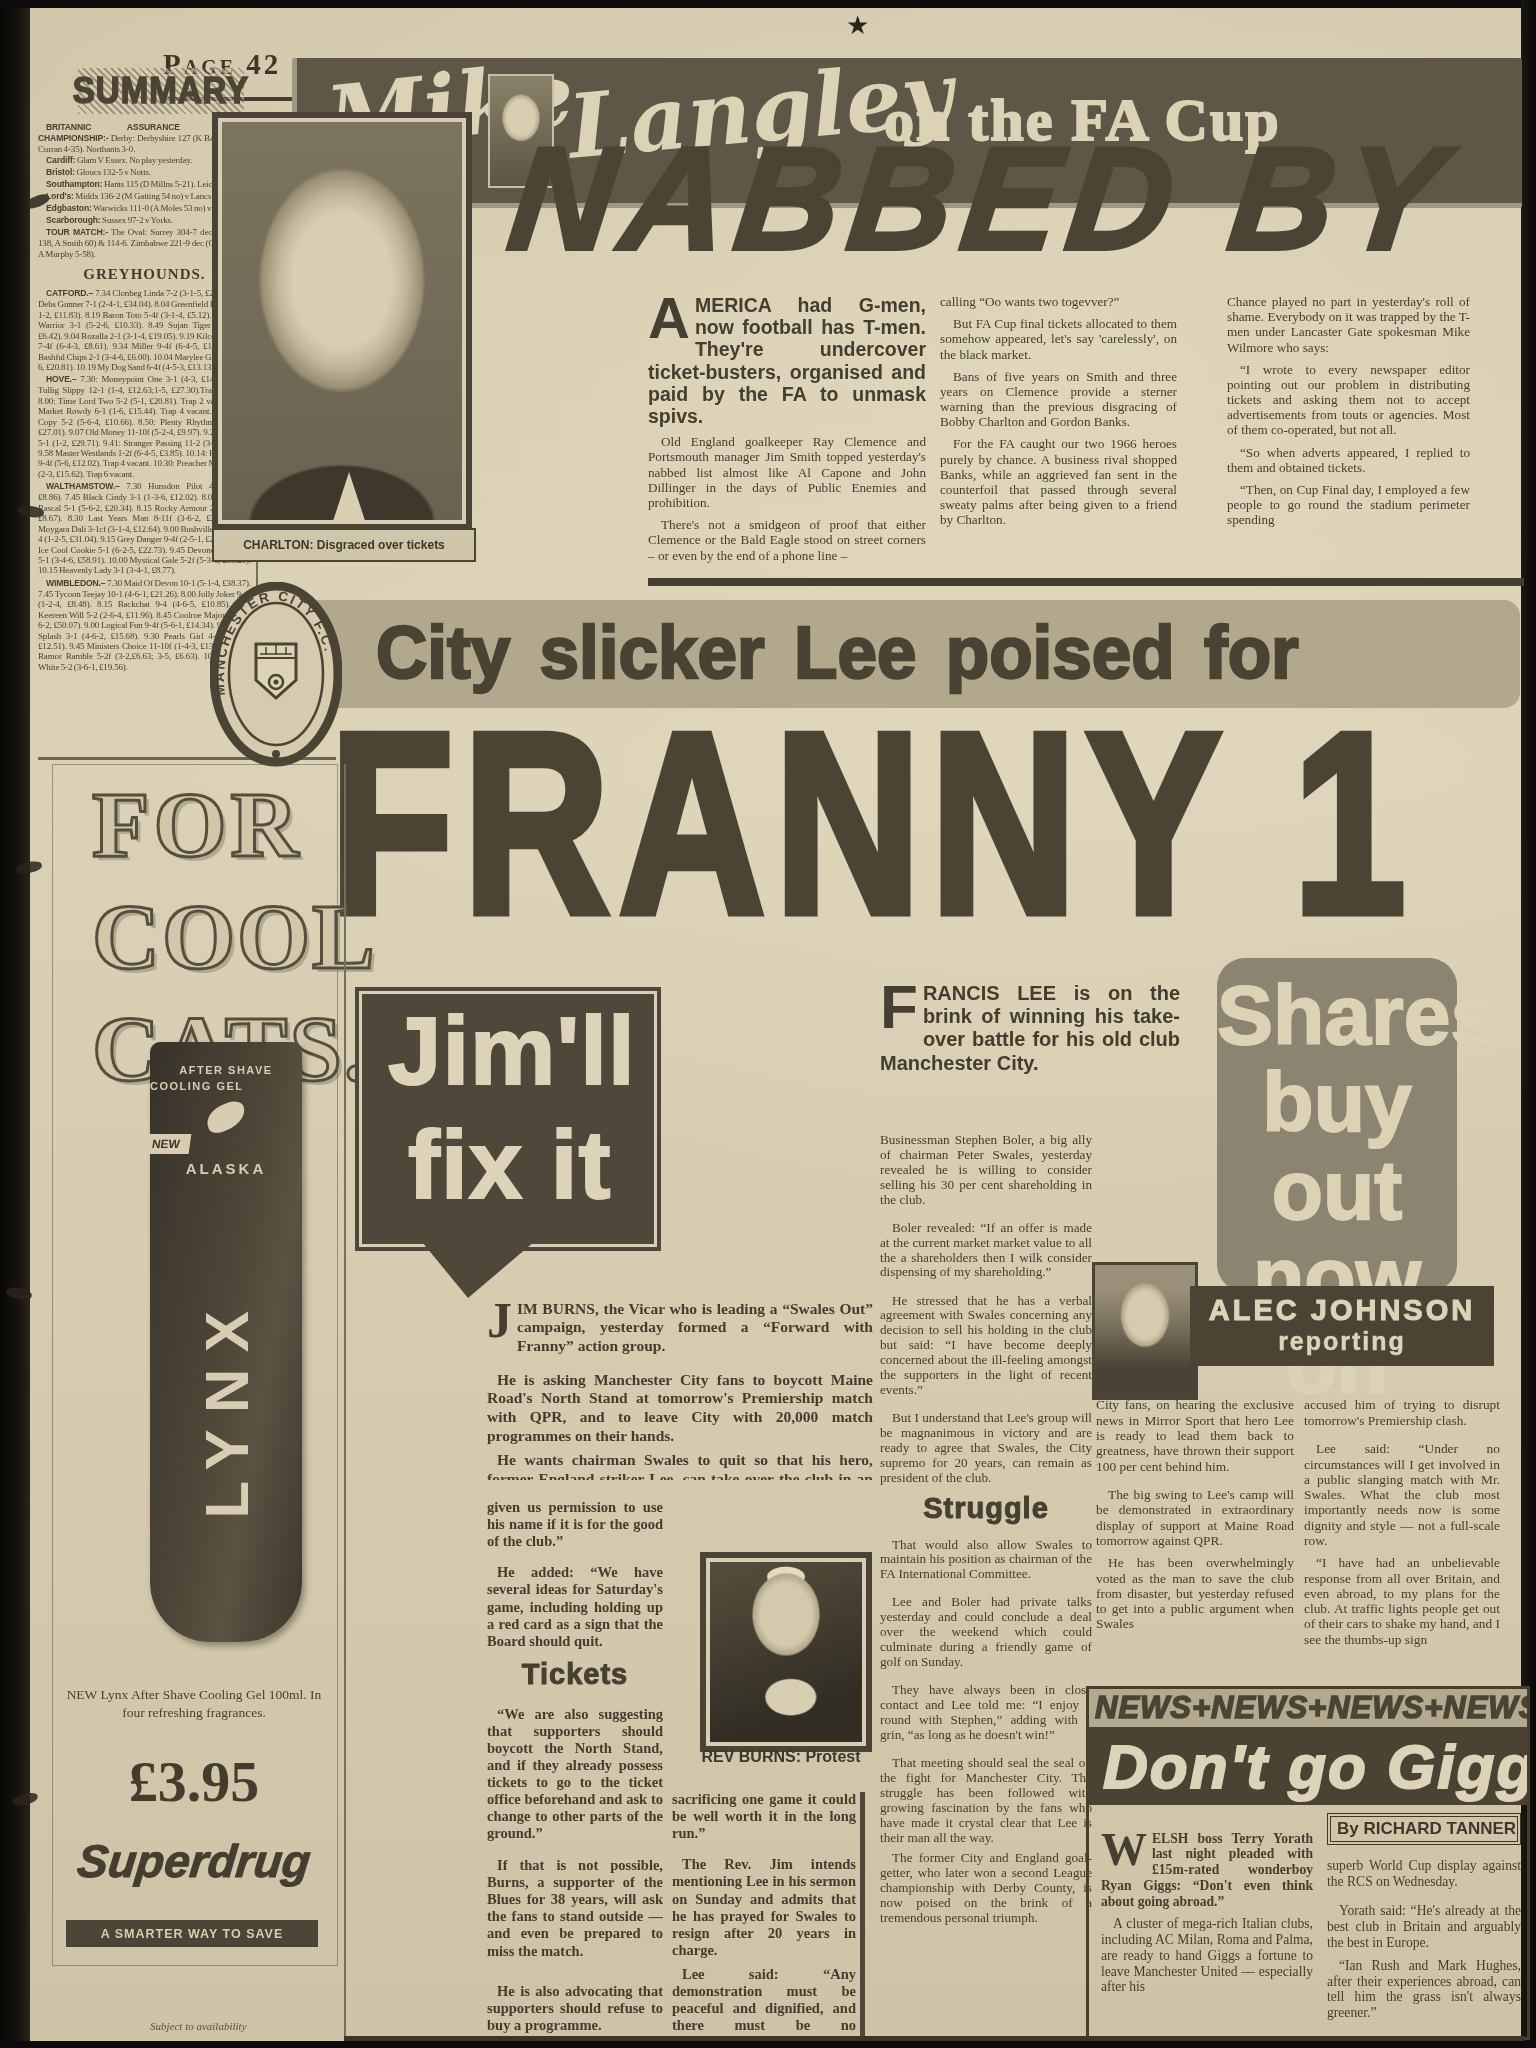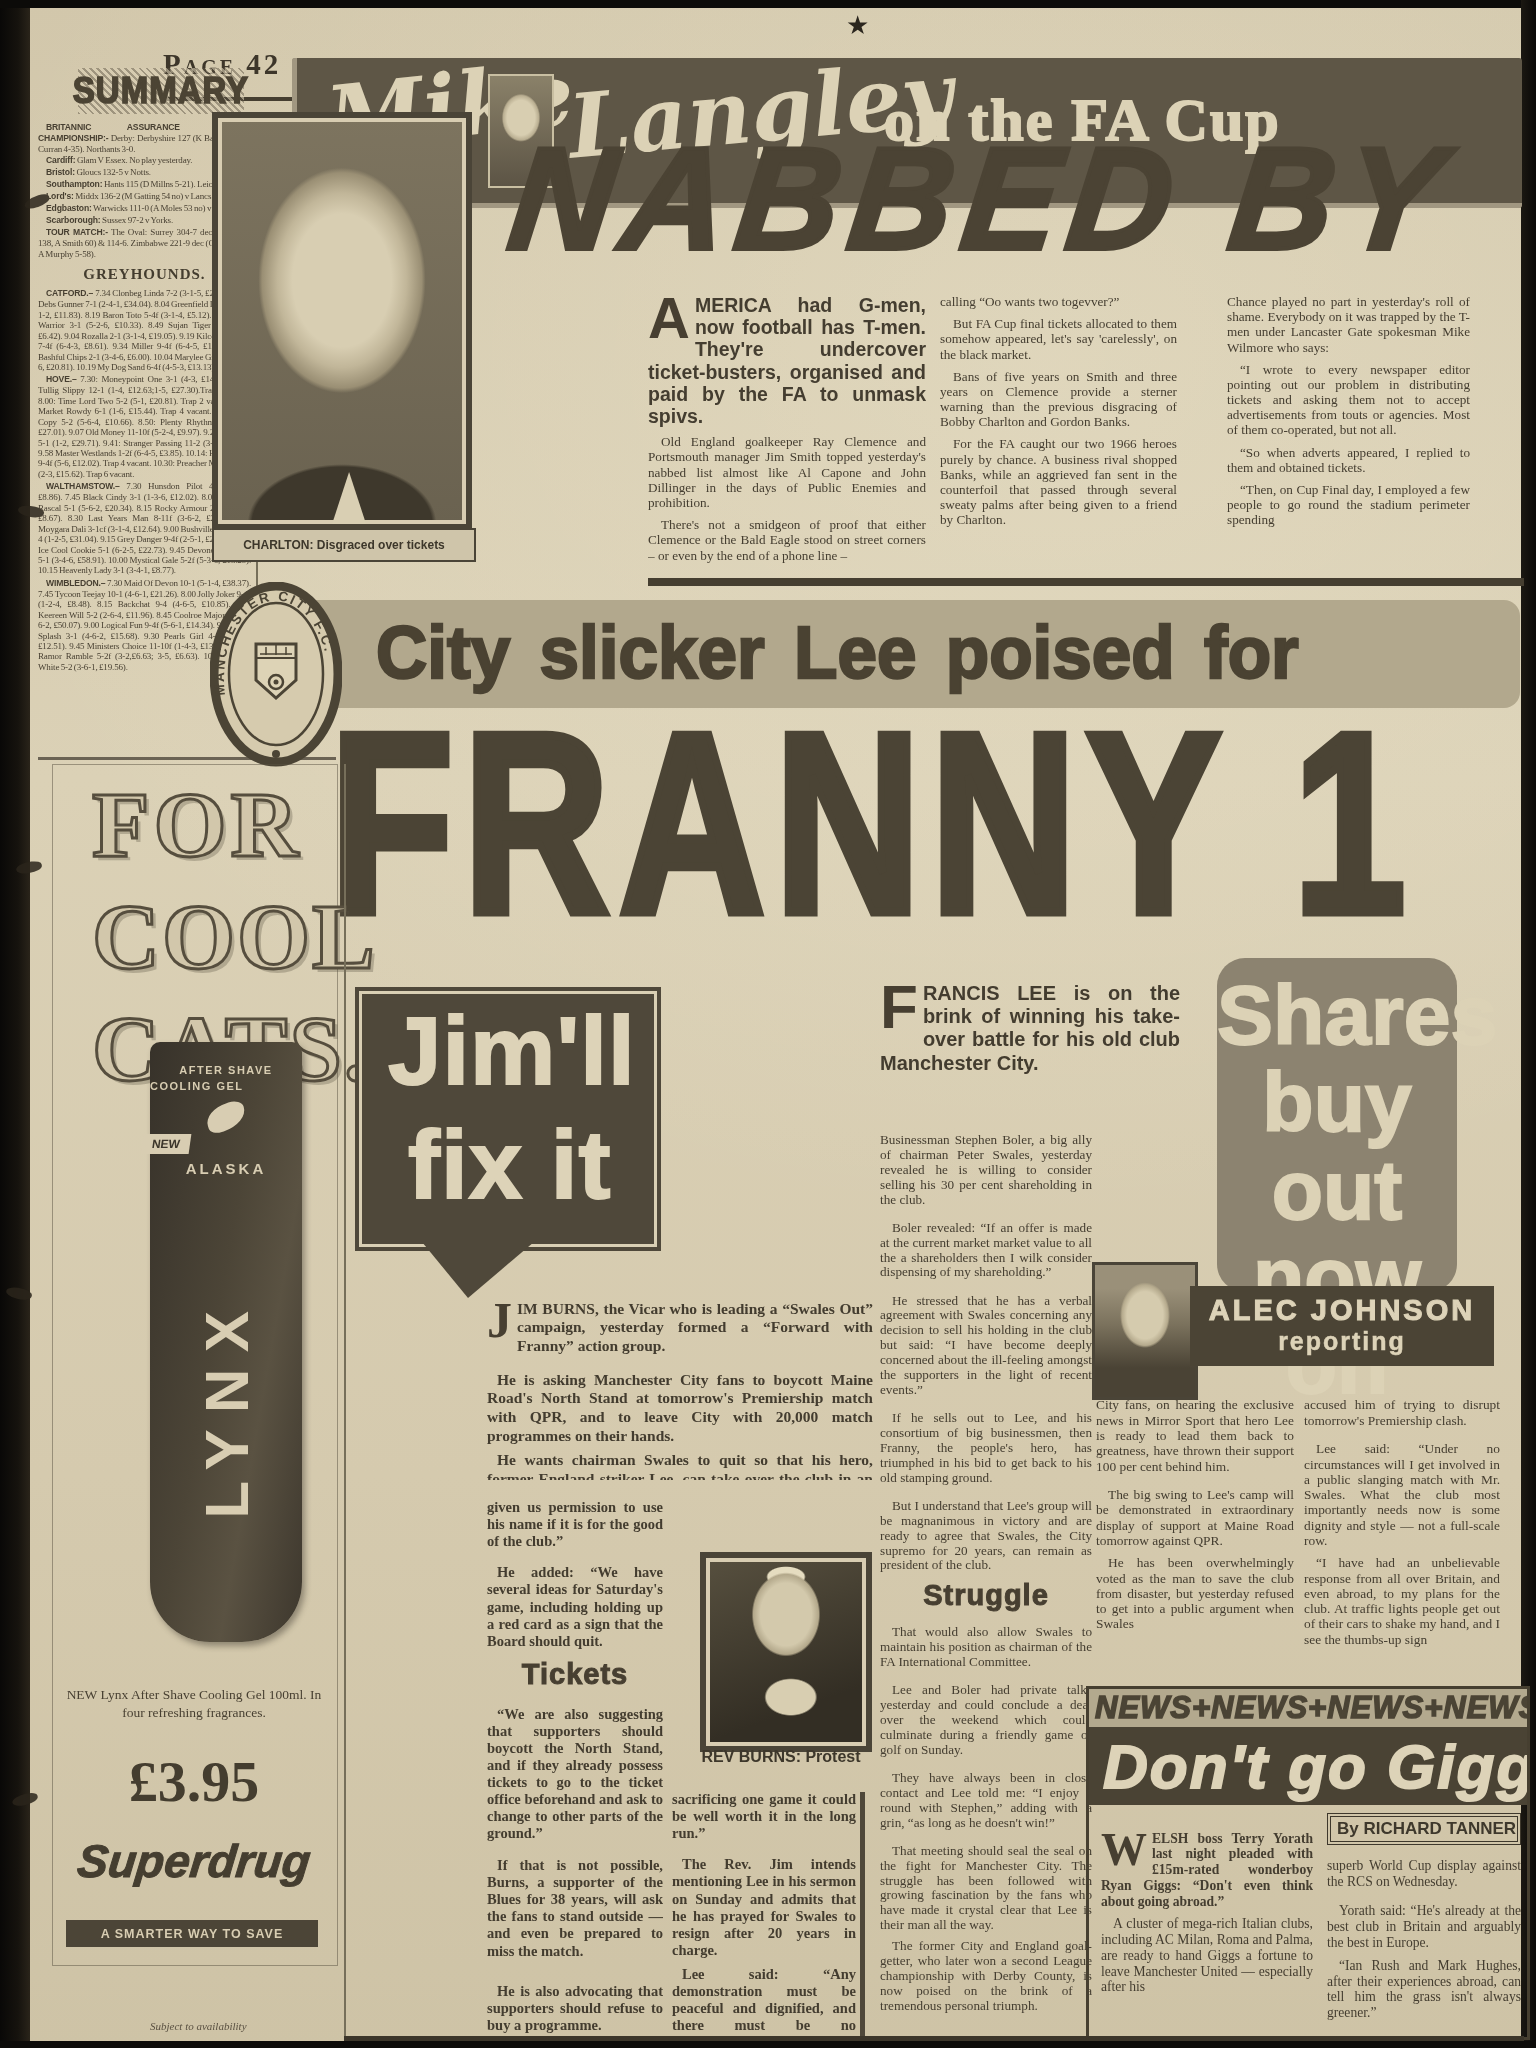--- a/index.html
+++ b/index.html
@@ -206,21 +206,20 @@
   </div>
   <div class="abs" style="left:860px;top:1792px;width:5px;height:244px;background:#4f483a;"></div>
 
   <div class="abs sans" style="left:880px;top:982px;width:300px;height:118px;overflow:hidden;font-weight:bold;font-size:20px;line-height:1.16;text-align:justify;color:#433c2f;">
     <p class="p first" style="margin:0;"><span class="dc" style="font-size:62px;">F</span><span>RANCIS LEE is on the brink of winning his take-over battle for his old club Manchester City.</span></p>
   </div>
   <div class="abs" style="left:880px;top:1102px;width:212px;height:934px;overflow:hidden;font-size:13.2px;line-height:1.13;text-align:justify;color:#443d30;">
     <p class="p first" style="margin-bottom:6px;margin-top:31px;">Businessman Stephen Boler, a big ally of chairman Peter Swales, yesterday revealed he is willing to consider selling his 30 per cent shareholding in the club.</p>
     <p class="p" style="text-indent:12px;margin-bottom:6px;">Boler revealed: “If an offer is made at the current market market value to all the a shareholders then I wilk consider dispensing of my shareholding.”</p>
     <p class="p" style="text-indent:12px;margin-bottom:6px;">He stressed that he has a verbal agreement with Swales concerning any decision to sell his holding in the club but said: “I have become deeply concerned about the ill-feeling amongst the supporters in the light of recent events.”</p>
-    <p class="p" style="text-indent:12px;margin-bottom:6px;">If he sells out to Lee, and his consortium of big businessmen, then Franny, the people's hero, has triumphed in his bid to get back to his old stamping ground.</p>
     <p class="p" style="text-indent:12px;margin-bottom:6px;">But I understand that Lee's group will be magnanimous in victory and are ready to agree that Swales, the City supremo for 20 years, can remain as president of the club.</p>
     <p class="subhead" style="font-size:29px;">Struggle</p>
     <p class="p" style="text-indent:12px;margin-bottom:6px;">That would also allow Swales to maintain his position as chairman of the FA International Committee.</p>
     <p class="p" style="text-indent:12px;margin-bottom:6px;">Lee and Boler had private talks yesterday and could conclude a deal over the weekend which could culminate during a friendly game of golf on Sunday.</p>
     <p class="p" style="text-indent:12px;margin-bottom:6px;">They have always been in close contact and Lee told me: “I enjoy a round with Stephen,” adding with a grin, “as long as he doesn't win!”</p>
     <p class="p" style="text-indent:12px;margin-bottom:6px;">That meeting should seal the seal on the fight for Manchester City. The struggle has been followed with growing fascination by the fans who have made it crystal clear that Lee is their man all the way.</p>
     <p class="p" style="text-indent:12px;margin:0;">The former City and England goal-getter, who later won a second League championship with Derby County, is now poised on the brink of a tremendous personal triumph.</p>
   </div>
   <div class="abs" style="left:1092px;top:1262px;width:100px;height:132px;border:3px solid #4a4437;
       background:

